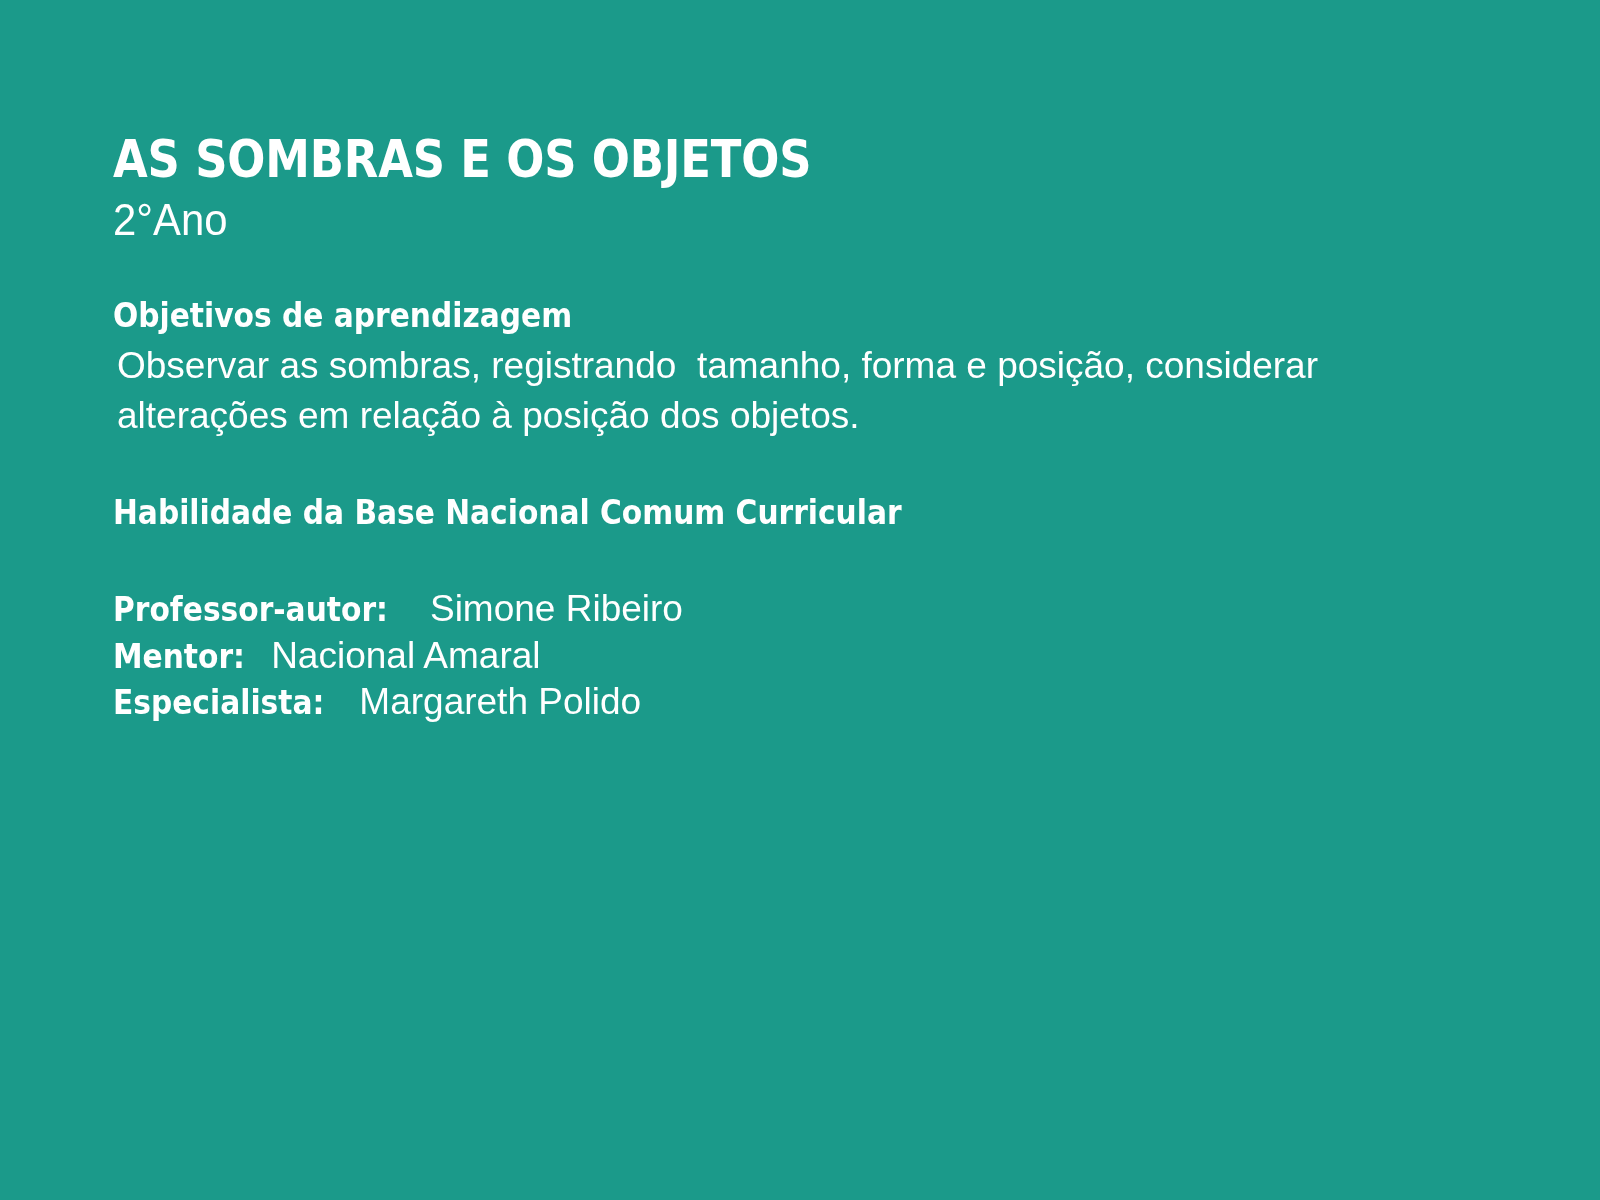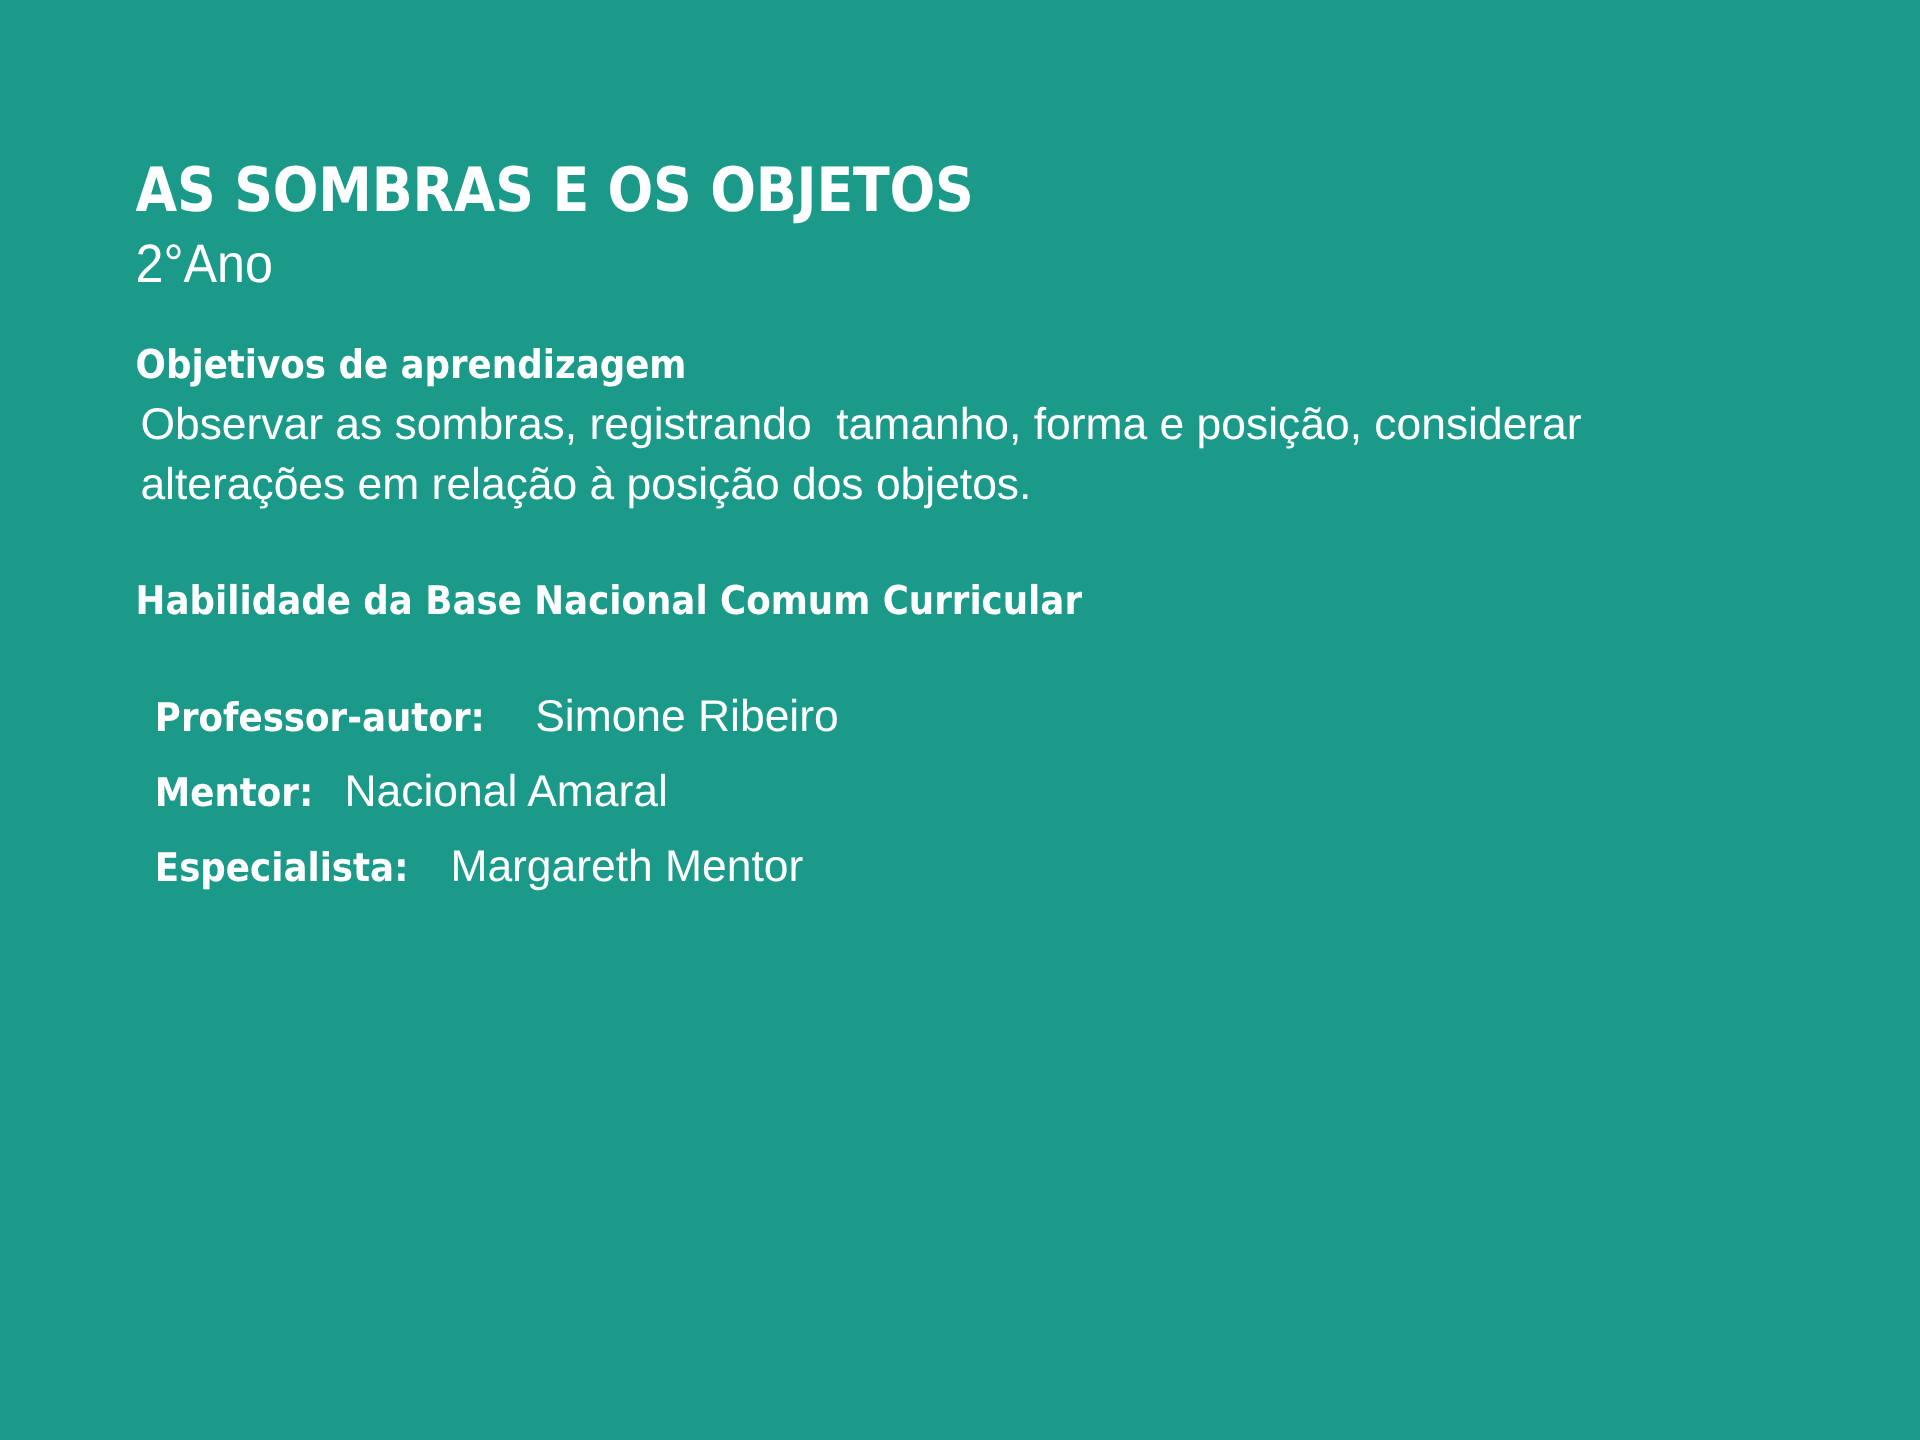--- a/index.html
+++ b/index.html
@@ -25,21 +25,21 @@
 
   .content {
     position: absolute;
     left: 113px;
     top: 132px;
     width: 1400px;
   }
 
   
   .title-block {
-    margin: 0 0 36px 0;
+    margin: 0 0 48px 0;
   }
 
   .deck-title {
     font-family: "DejaVu Sans", sans-serif;
     font-size: 51px;
     font-weight: 700;
     color: #ffffff;
     letter-spacing: -0.2px;
     line-height: 1.08;
     margin: 0;
@@ -92,21 +92,21 @@
   .credits {
     margin: 0;
   }
 
   .credit-line {
     font-family: "Liberation Sans", sans-serif;
     font-size: 37px;
     font-weight: 400;
     color: #ffffff;
     line-height: 1.26;
-    margin: 16px;
+    margin: 0;
     white-space: nowrap;
   }
 
   .credit-role {
     font-family: "DejaVu Sans", sans-serif;
     font-weight: 700;
     font-size: 33px;
     display: inline-block;
     transform: scaleX(0.9);
     transform-origin: left center;
@@ -138,18 +138,18 @@
     </div>
 
     <div class="credits">
       <div class="credit-line">
         <span class="credit-role">Professor-autor:&nbsp;</span><span class="credit-name">Simone Ribeiro</span>
       </div>
       <div class="credit-line">
         <span class="credit-role">Mentor:&nbsp;</span><span class="credit-name">Nacional Amaral</span>
       </div>
       <div class="credit-line">
-        <span class="credit-role">Especialista:&nbsp;</span><span class="credit-name">Margareth Mentor</span>
+        <span class="credit-role">Especialista:&nbsp;</span><span class="credit-name">Margareth Polido</span>
       </div>
     </div>
 
   </div>
 </div>
 
 </body></html>

